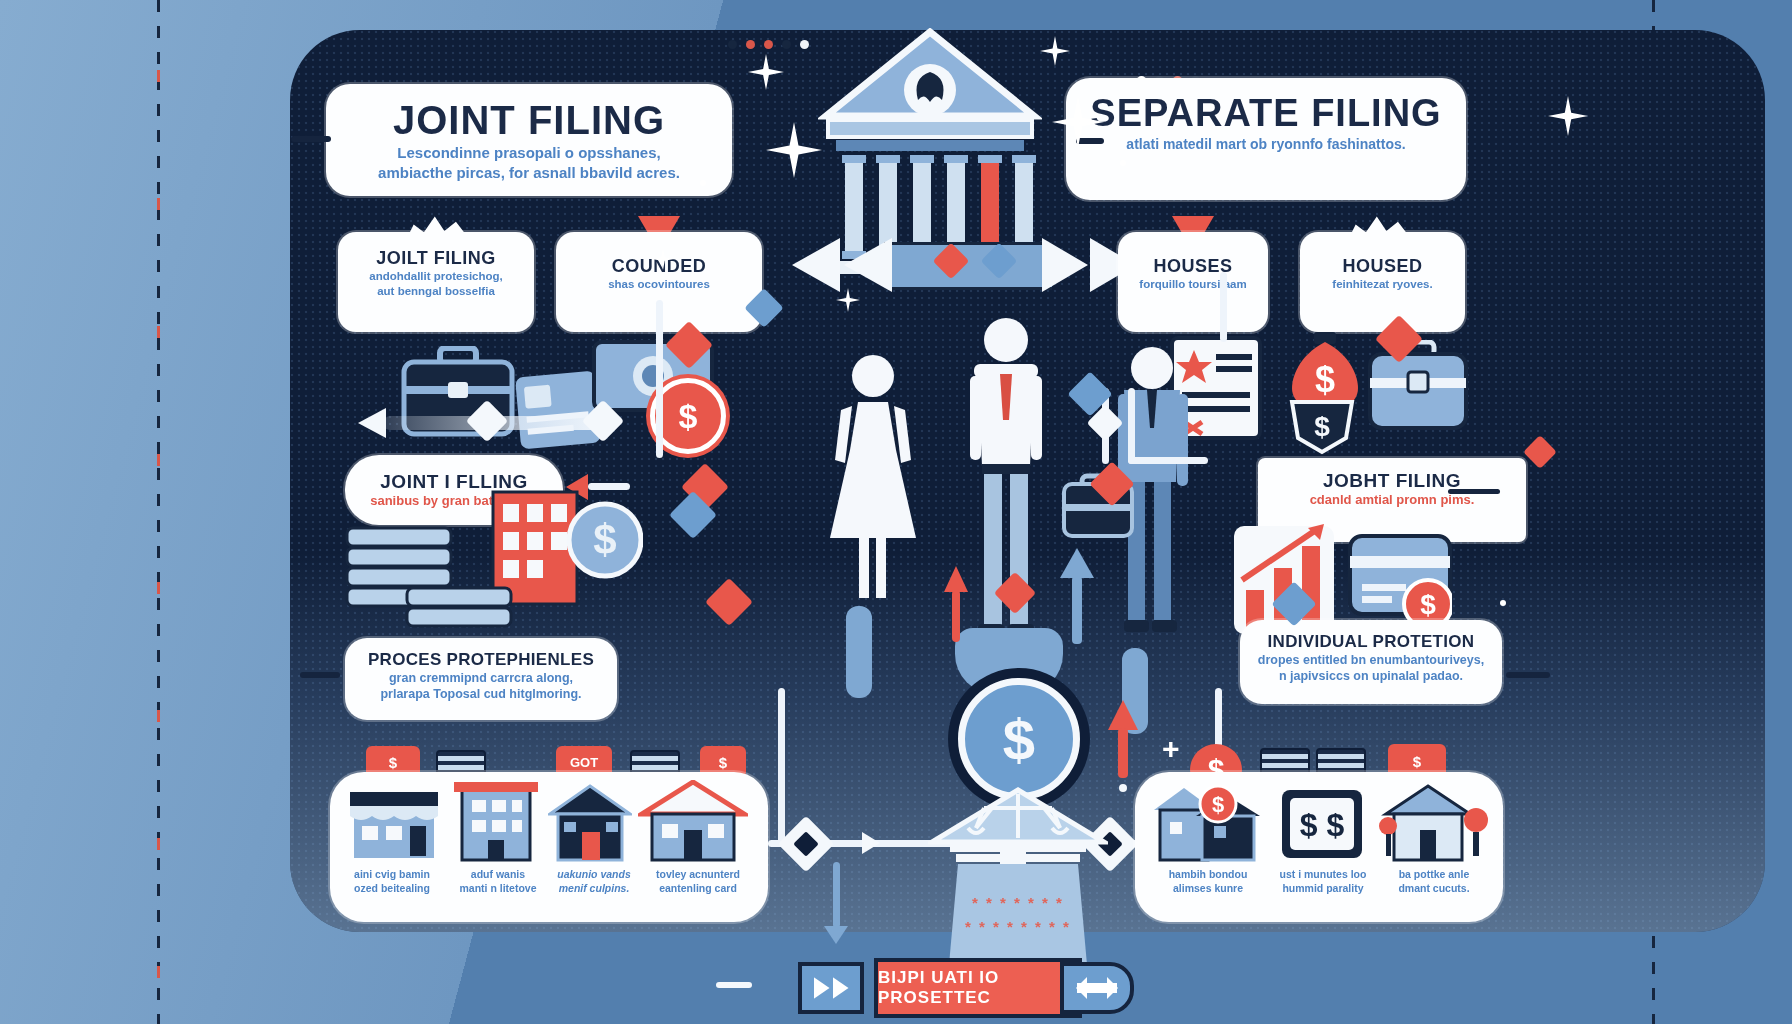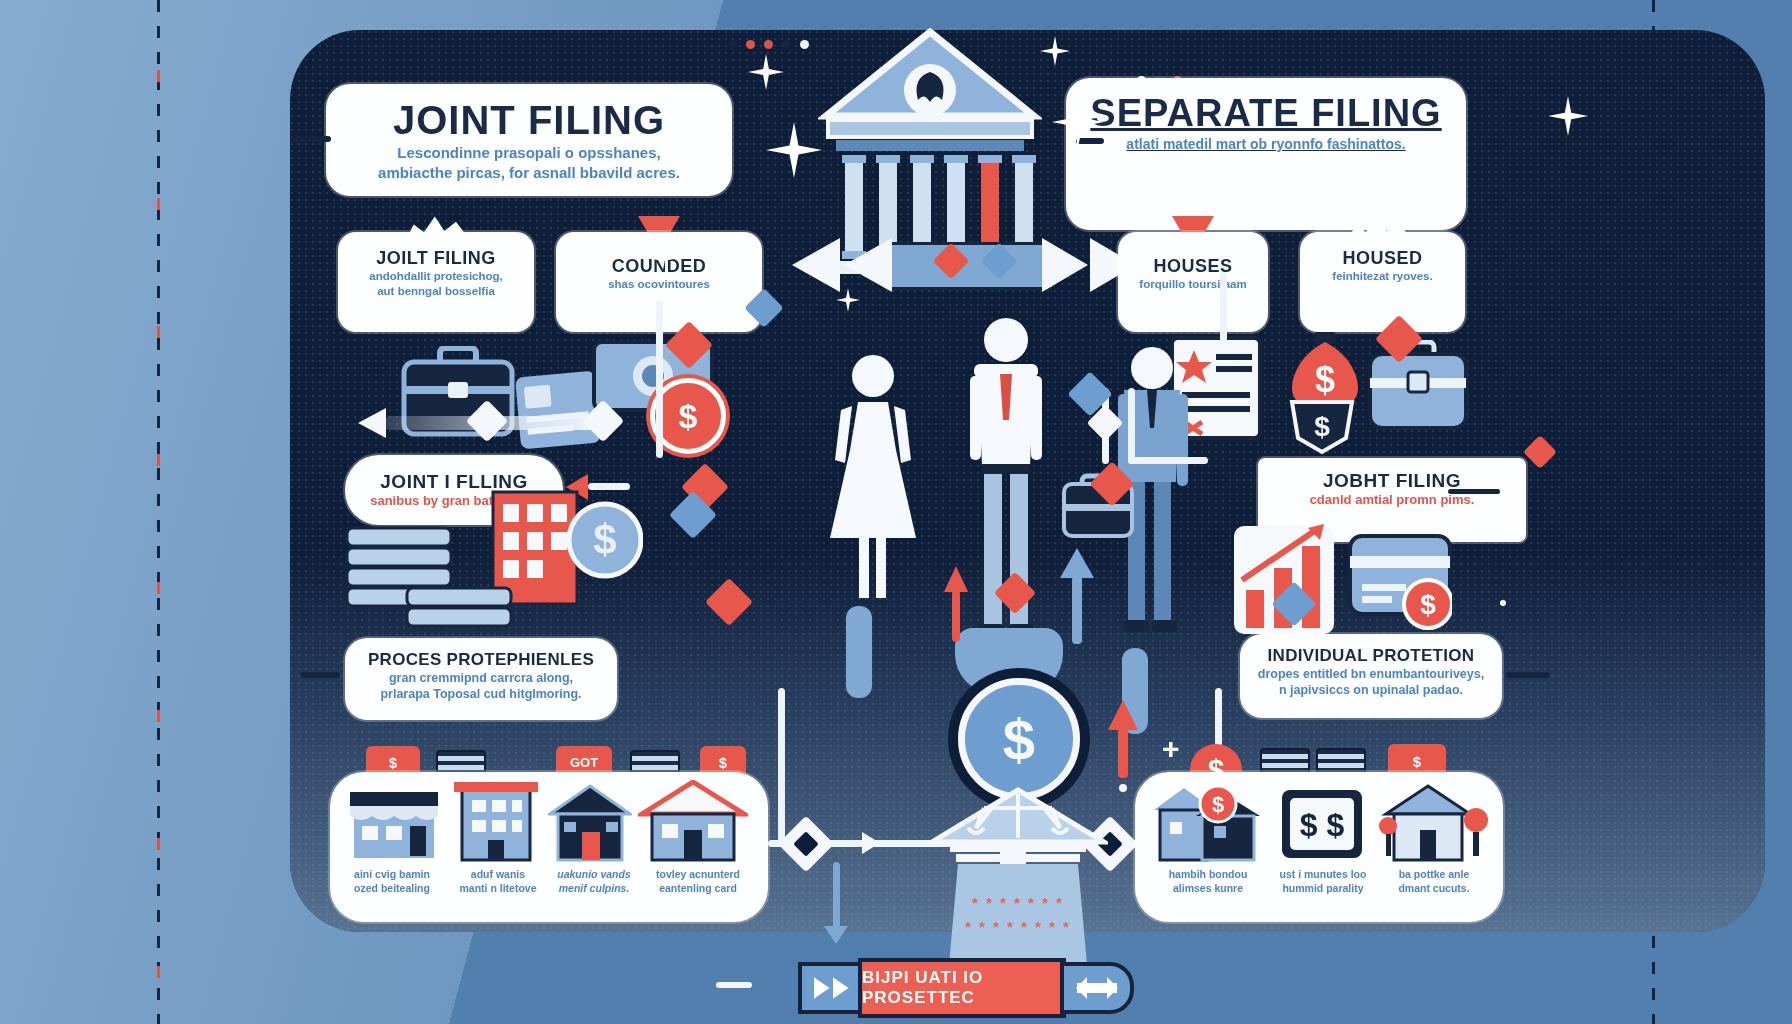--- a/index.html
+++ b/index.html
@@ -45,21 +45,21 @@
   .tri-up{position:absolute;clip-path:polygon(50% 0,100% 100%,0 100%);}
   .tri-down{position:absolute;clip-path:polygon(0 0,100% 0,50% 100%);}
   
   .tag{position:absolute;background:#e8574b;border-radius:6px;color:#fff;font-weight:800;font-size:15px;display:flex;align-items:center;justify-content:center;box-shadow:0 2px 0 rgba(0,0,0,.25);}
   .cashstack{position:absolute;background:repeating-linear-gradient(to bottom,#1b2c49 0 4px,#c9dcee 4px 9px);border:2px solid #0f1e38;border-radius:4px;}
   .shieldbadge{position:absolute;background:#e8574b;clip-path:polygon(0 0,100% 0,50% 100%);}
   .jagbadge{position:absolute;background:#fdfeff;clip-path:polygon(0 100%,12% 40%,28% 70%,45% 10%,60% 65%,78% 30%,100% 100%);}
   .coin-red{position:absolute;background:#e8574b;border-radius:50%;color:#fff;font-weight:800;display:flex;align-items:center;justify-content:center;}
   
   .banner-sq{position:absolute;background:#6d9ecf;border:4px solid #15243e;display:flex;align-items:center;justify-content:center;gap:3px;}
-  .banner-red{position:absolute;background:#ed5f52;border:4px solid #15243e;color:#fff;font-weight:800;font-size:17px;letter-spacing:1px;display:flex;align-items:center;justify-content:flex-start;}
+  .banner-red{position:absolute;background:#ed5f52;border:4px solid #15243e;color:#fff;font-weight:800;font-size:17px;letter-spacing:1px;display:flex;align-items:center;justify-content:flex-start;margin-left:16px;}
   .bchev{width:16px;height:22px;background:#fff;clip-path:polygon(0 0,0 100%,100% 50%);}
   .lr-arrow{width:40px;height:10px;background:#fff;position:relative;}
   .lr-arrow:before{content:"";position:absolute;left:-12px;top:-6px;border:11px solid transparent;border-right-color:#fff;}
   .lr-arrow:after{content:"";position:absolute;right:-12px;top:-6px;border:11px solid transparent;border-left-color:#fff;}
   
   .lblcol{position:absolute;text-align:center;font-size:10.5px;font-weight:700;color:#4d83c4;line-height:1.3;}
   .bandbar{position:absolute;background:#7fa8d2;border-top:3px solid #16263f;border-bottom:3px solid #16263f;}
 </style>
 </head>
 <body>
@@ -86,21 +86,21 @@
   <div class="dot" style="left:1173px;top:76px;width:9px;height:9px;background:#d9574a;"></div>
   <div class="dot" style="left:1191px;top:76px;width:9px;height:9px;background:#16263f;"></div>
 
   <div class="wbox" style="left:326px;top:84px;width:406px;height:112px;">
     <div class="ttl-xl">JOINT FILING</div>
     <div class="sub">Lescondinne prasopali o opsshanes,</div>
     <div class="sub">ambiacthe pircas, for asnall bbavild acres.</div>
   </div>
   <div class="navy-dash" style="left:291px;top:136px;width:40px;height:6px;"></div>
 
-  <div class="wbox" style="left:1066px;top:78px;width:400px;height:152px;text-decoration:underline;">
+  <div class="wbox" style="left:1066px;top:78px;width:400px;height:122px;">
     <div class="ttl-lg">SEPARATE FILING</div>
     <div class="sub" style="font-size:14px;">atlati matedil mart ob ryonnfo fashinattos.</div>
   </div>
   <div class="navy-dash" style="left:1076px;top:138px;width:28px;height:6px;"></div>
 
   <svg class="abs" style="left:818px;top:28px;" width="224" height="248" viewBox="0 0 224 248">
     <polygon points="112,4 216,88 8,88" fill="#8fb3da" stroke="#f4f8fc" stroke-width="7"></polygon>
     <circle cx="112" cy="62" r="26" fill="#f4f8fc"></circle>
     <path d="M100,72 Q94,50 112,44 Q130,50 124,72 Q118,64 112,74 Q106,64 100,72 Z" fill="#16263f"></path>
     <rect x="10" y="92" width="204" height="17" fill="#a9c6e3" stroke="#f4f8fc" stroke-width="4"></rect>
@@ -147,21 +147,21 @@
     <div class="ttl-md" style="margin-top:24px;">COUNDED</div>
     <div class="sub-sm">shas ocovintoures</div>
   </div>
   <div class="shieldbadge" style="left:1172px;top:216px;width:42px;height:36px;"></div>
   <div class="wbox" style="left:1118px;top:232px;width:150px;height:100px;border-radius:18px;">
     <div class="ttl-md" style="margin-top:24px;">HOUSES</div>
     <div class="sub-sm">forquillo toursilaam</div>
   </div>
   <div class="jagbadge" style="left:1348px;top:214px;width:64px;height:26px;"></div>
   <div class="wbox" style="left:1300px;top:232px;width:165px;height:100px;border-radius:18px;">
-    <div class="ttl-md" style="margin-top:16px;">HOUSED</div>
+    <div class="ttl-md" style="margin-top:24px;">HOUSED</div>
     <div class="sub-sm">feinhitezat ryoves.</div>
   </div>
 
   <svg class="abs" style="left:400px;top:346px;" width="116" height="92" viewBox="0 0 116 92">
     <rect x="40" y="2" width="36" height="16" rx="5" fill="none" stroke="#8fb3da" stroke-width="6"></rect>
     <rect x="4" y="16" width="108" height="72" rx="10" fill="#16263f" stroke="#8fb3da" stroke-width="5"></rect>
     <rect x="4" y="40" width="108" height="8" fill="#8fb3da"></rect>
     <rect x="48" y="36" width="20" height="16" rx="3" fill="#e9f1f8"></rect>
   </svg>
   <svg class="abs" style="left:516px;top:372px;transform:rotate(-5deg);" width="84" height="76" viewBox="0 0 84 76">
@@ -297,21 +297,21 @@
     <text x="80" y="86" text-anchor="middle" font-size="28" font-weight="bold" fill="#fff" font-family="Liberation Sans,sans-serif">$</text>
   </svg>
 
   <div class="wbox" style="left:345px;top:638px;width:272px;height:82px;border-radius:22px;">
     <div class="ttl-sm">PROCES PROTEPHIENLES</div>
     <div class="sub-xs">gran cremmipnd carrcra along,</div>
     <div class="sub-xs">prlarapa Toposal cud hitglmoring.</div>
   </div>
   <div class="navy-dash" style="left:300px;top:672px;width:40px;height:6px;"></div>
 
-  <div class="wbox" style="left:1240px;top:634px;width:262px;height:84px;border-radius:22px;">
+  <div class="wbox" style="left:1240px;top:620px;width:262px;height:84px;border-radius:22px;">
     <div class="ttl-sm">INDIVIDUAL PROTETION</div>
     <div class="sub-xs">dropes entitled bn enumbantouriveys,</div>
     <div class="sub-xs">n japivsiccs on upinalal padao.</div>
   </div>
   <div class="navy-dash" style="left:1506px;top:672px;width:44px;height:6px;"></div>
 
   <div class="line" style="left:656px;top:300px;width:7px;height:158px;"></div>
   <div class="line" style="left:1102px;top:388px;width:7px;height:76px;"></div>
   <div class="line" style="left:1128px;top:388px;width:7px;height:76px;"></div>
   <div class="line" style="left:1128px;top:457px;width:80px;height:7px;"></div>

